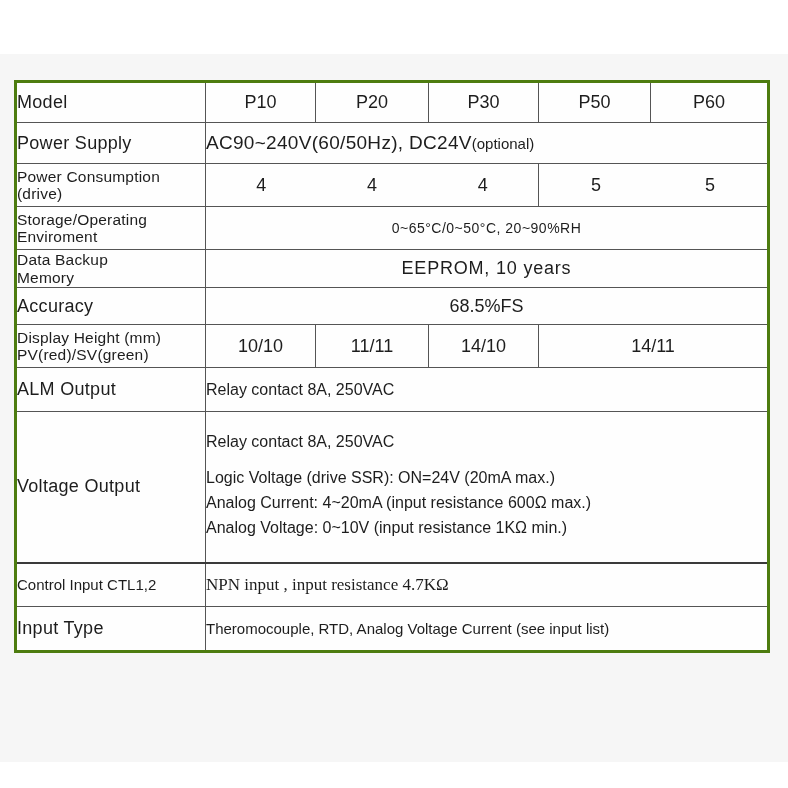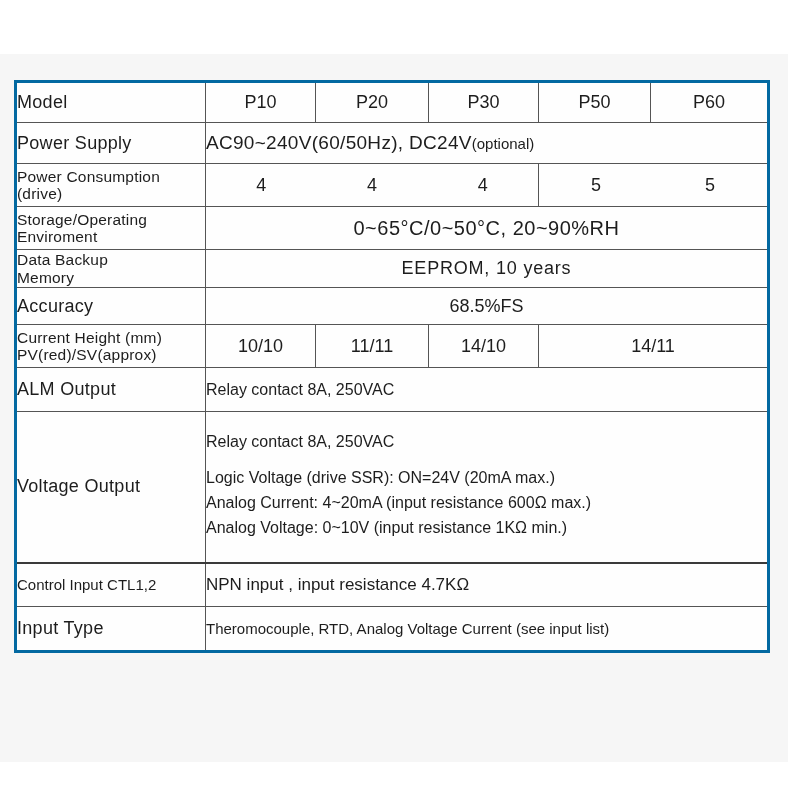--- a/index.html
+++ b/index.html
@@ -15,21 +15,21 @@
     position: absolute; left: 0; top: 54px;
     width: 788px; height: 708px;
     background: #f6f6f6;
   }
   table.spec {
     position: absolute; left: 14px; top: 80px;
     width: 753px;
     border-collapse: collapse;
     table-layout: fixed;
     background: #fefefe;
-    border: 3px solid #0369a1;
+    border: 3px solid #4d7c0f;
     color: #1d1d1d;
   }
   table.spec td {
     border: 1.6px solid #555555;
     padding: 0;
     overflow: hidden;
     vertical-align: middle;
   }
   
   tr.h41 { height: 41px; } tr.h39 { height: 39px; } tr.h43 { height: 43px; }
@@ -70,42 +70,42 @@
   .ps-note { font-size: 15px; }
 
   .flex-around {
     display: flex;
     justify-content: space-around;
     align-items: center;
     width: 100%;
     font-size: 18px;
   }
 
-  td.val-storage { text-align: center; font-size: 20px; letter-spacing: 0.5px; }
+  td.val-storage { text-align: center; font-size: 14px; letter-spacing: 0.5px; }
   td.val-eeprom  { text-align: center; font-size: 18px; letter-spacing: 0.8px; }
   td.val-acc     { text-align: center; font-size: 18px; }
 
   td.ctrl-out-label {
     vertical-align: top;
     padding-top: 12px;
     padding-left: 7px;
     text-align: left;
     font-size: 18px;
     letter-spacing: 0.3px;
   }
   td.ctrl-out-val {
     vertical-align: top;
     text-align: left;
     padding: 14px 4px 0 10px;
     font-size: 16px;
   }
   .ctrl-line1 { margin-bottom: 15px; }
   .ctrl-line  { line-height: 1.55; }
 
-  td.val-cinput { text-align: left; padding-left: 10px; font-size: 17px; }
+  td.val-cinput { text-align: left; padding-left: 10px; font-size: 17px; font-family: Liberation Serif, serif; }
   td.val-itype  { text-align: left; padding-left: 10px; font-size: 15px; }
 
   tr.r-cinput td { border-top-width: 2.5px; border-top-color: #3a3a3a; }
 </style>
 </head>
 <body>
 
 <div class="photo-band"></div>
 
 <table class="spec">
@@ -173,22 +173,22 @@
       <td class="val-eeprom" colspan="5">EEPROM, 10 years</td>
     </tr>
 
     <tr class="h37">
       <td class="lbl">Accuracy</td>
       <td class="val-acc" colspan="5">68.5%FS</td>
     </tr>
 
     <tr class="h43">
       <td class="lbl2">
-        <div>Current Height (mm)</div>
-        <div>PV(red)/SV(approx)</div>
+        <div>Display Height (mm)</div>
+        <div>PV(red)/SV(green)</div>
       </td>
       <td class="val">10/10</td>
       <td class="val">11/11</td>
       <td class="val">14/10</td>
       <td class="val" colspan="2">14/11</td>
     </tr>
 
     <tr class="h44">
       <td class="lbl">ALM Output</td>
       <td class="val-left" colspan="5">Relay contact 8A, 250VAC</td>

